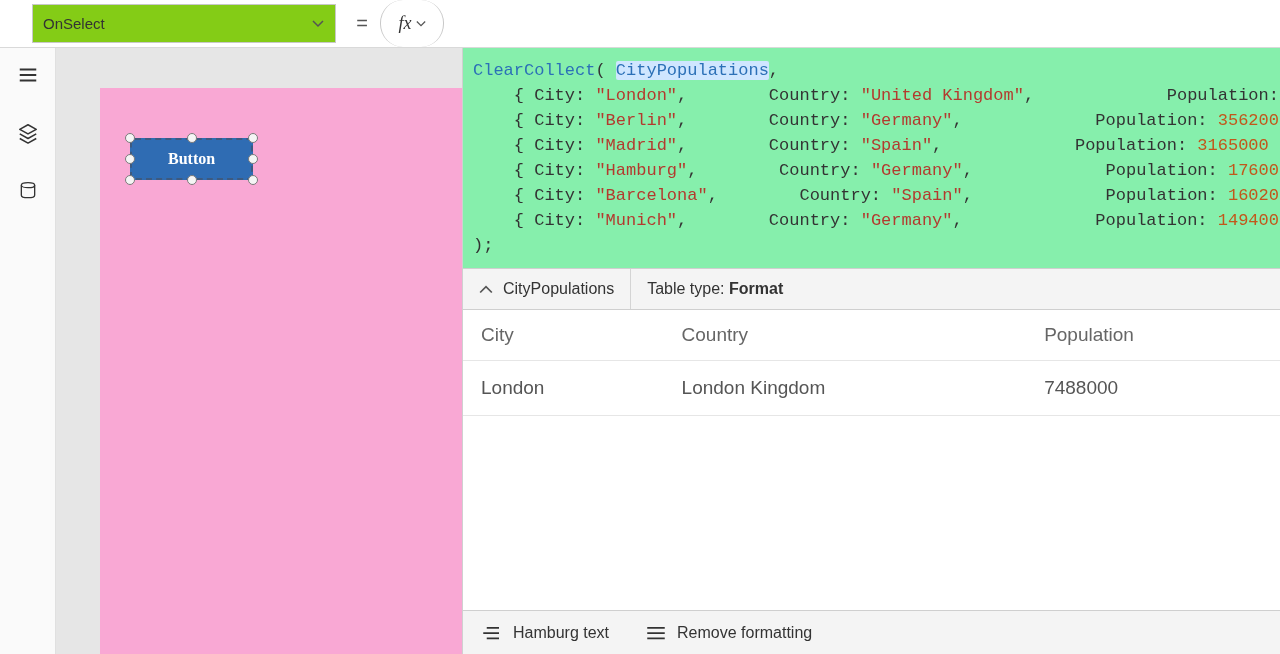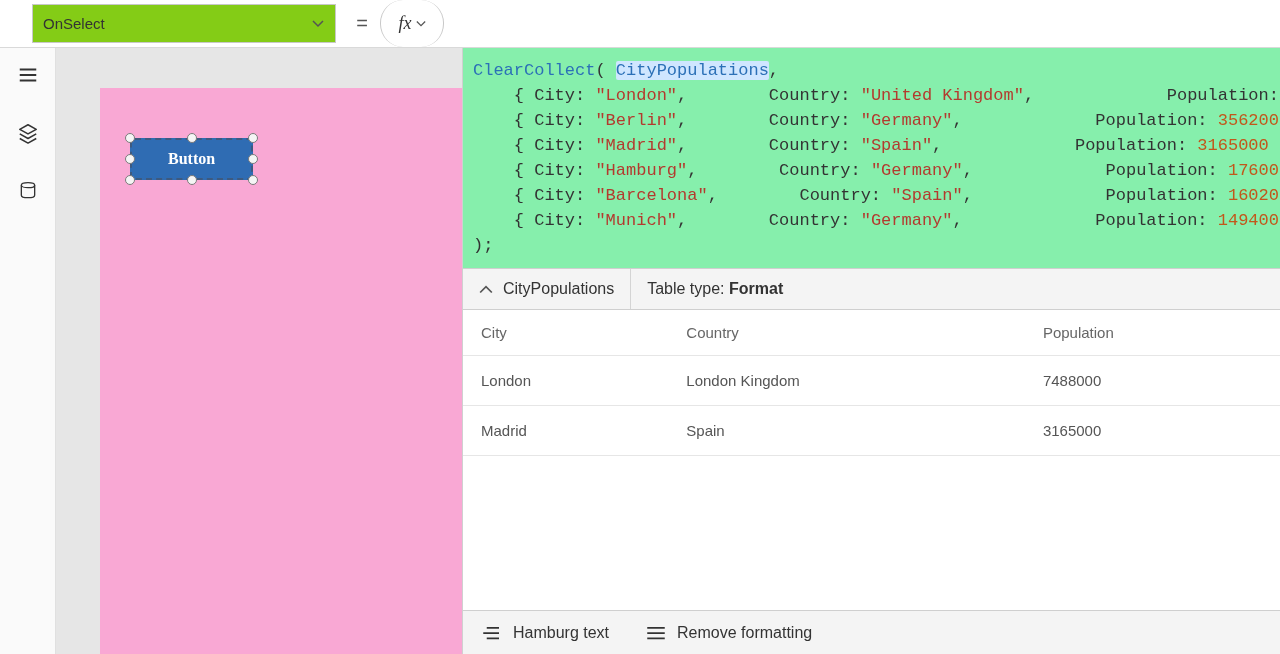--- a/index.html
+++ b/index.html
@@ -64,21 +64,21 @@
     display: flex; align-items: center; height: 42px;
     border-top: 1px solid #cfcfcf; border-bottom: 1px solid #cfcfcf;
     background: #f4f4f4; font-size: 16px;
   }
   .result-header .sec { display: flex; align-items: center; gap: 10px; padding: 0 16px; height: 100%; }
   .result-header .sep { width: 1px; height: 100%; background: #d4d4d4; }
   .chev-up { display: inline-flex; width: 14px; height: 14px; }
 
   .table-wrap { flex: 1; overflow: auto; }
   table { border-collapse: collapse; width: 100%; }
-  th, td { text-align: left; font-size: 15px; color: #555; padding: 16px 18px; border-bottom: 1px solid #e6e6e6; }
+  th, td { text-align: left; font-size: 19px; color: #555; padding: 16px 18px; border-bottom: 1px solid #e6e6e6; }
   th { font-weight: 400; color: #666; padding-top: 14px; padding-bottom: 14px; }
 
   .footer {
     display: flex; align-items: center; gap: 36px; height: 44px;
     border-top: 1px solid #cfcfcf; background: #f4f4f4; padding: 0 18px; font-size: 16px;
   }
   .footer .fbtn { display: flex; align-items: center; gap: 10px; cursor: pointer; color: #333; }
 
   svg { display: block; }
 </style>
@@ -178,25 +178,20 @@
                 <th>Country</th>
                 <th>Population</th>
               </tr>
             </thead>
           <tbody id="tbody">
               <tr>
                 <td>London</td>
                 <td>London Kingdom</td>
                 <td>7488000</td>
               </tr>
-              <tr>
-                <td>Madrid</td>
-                <td>Spain</td>
-                <td>3165000</td>
-              </tr>
             </tbody>
         </table>
       </div>
 
       <div class="footer">
         <div class="fbtn">
           <span>
             <svg viewBox="0 0 24 16" width="22" height="14">
                 <path d="M6 2h14M2 8h18M6 14h14" stroke="#333" stroke-width="2"></path>
               </svg>

